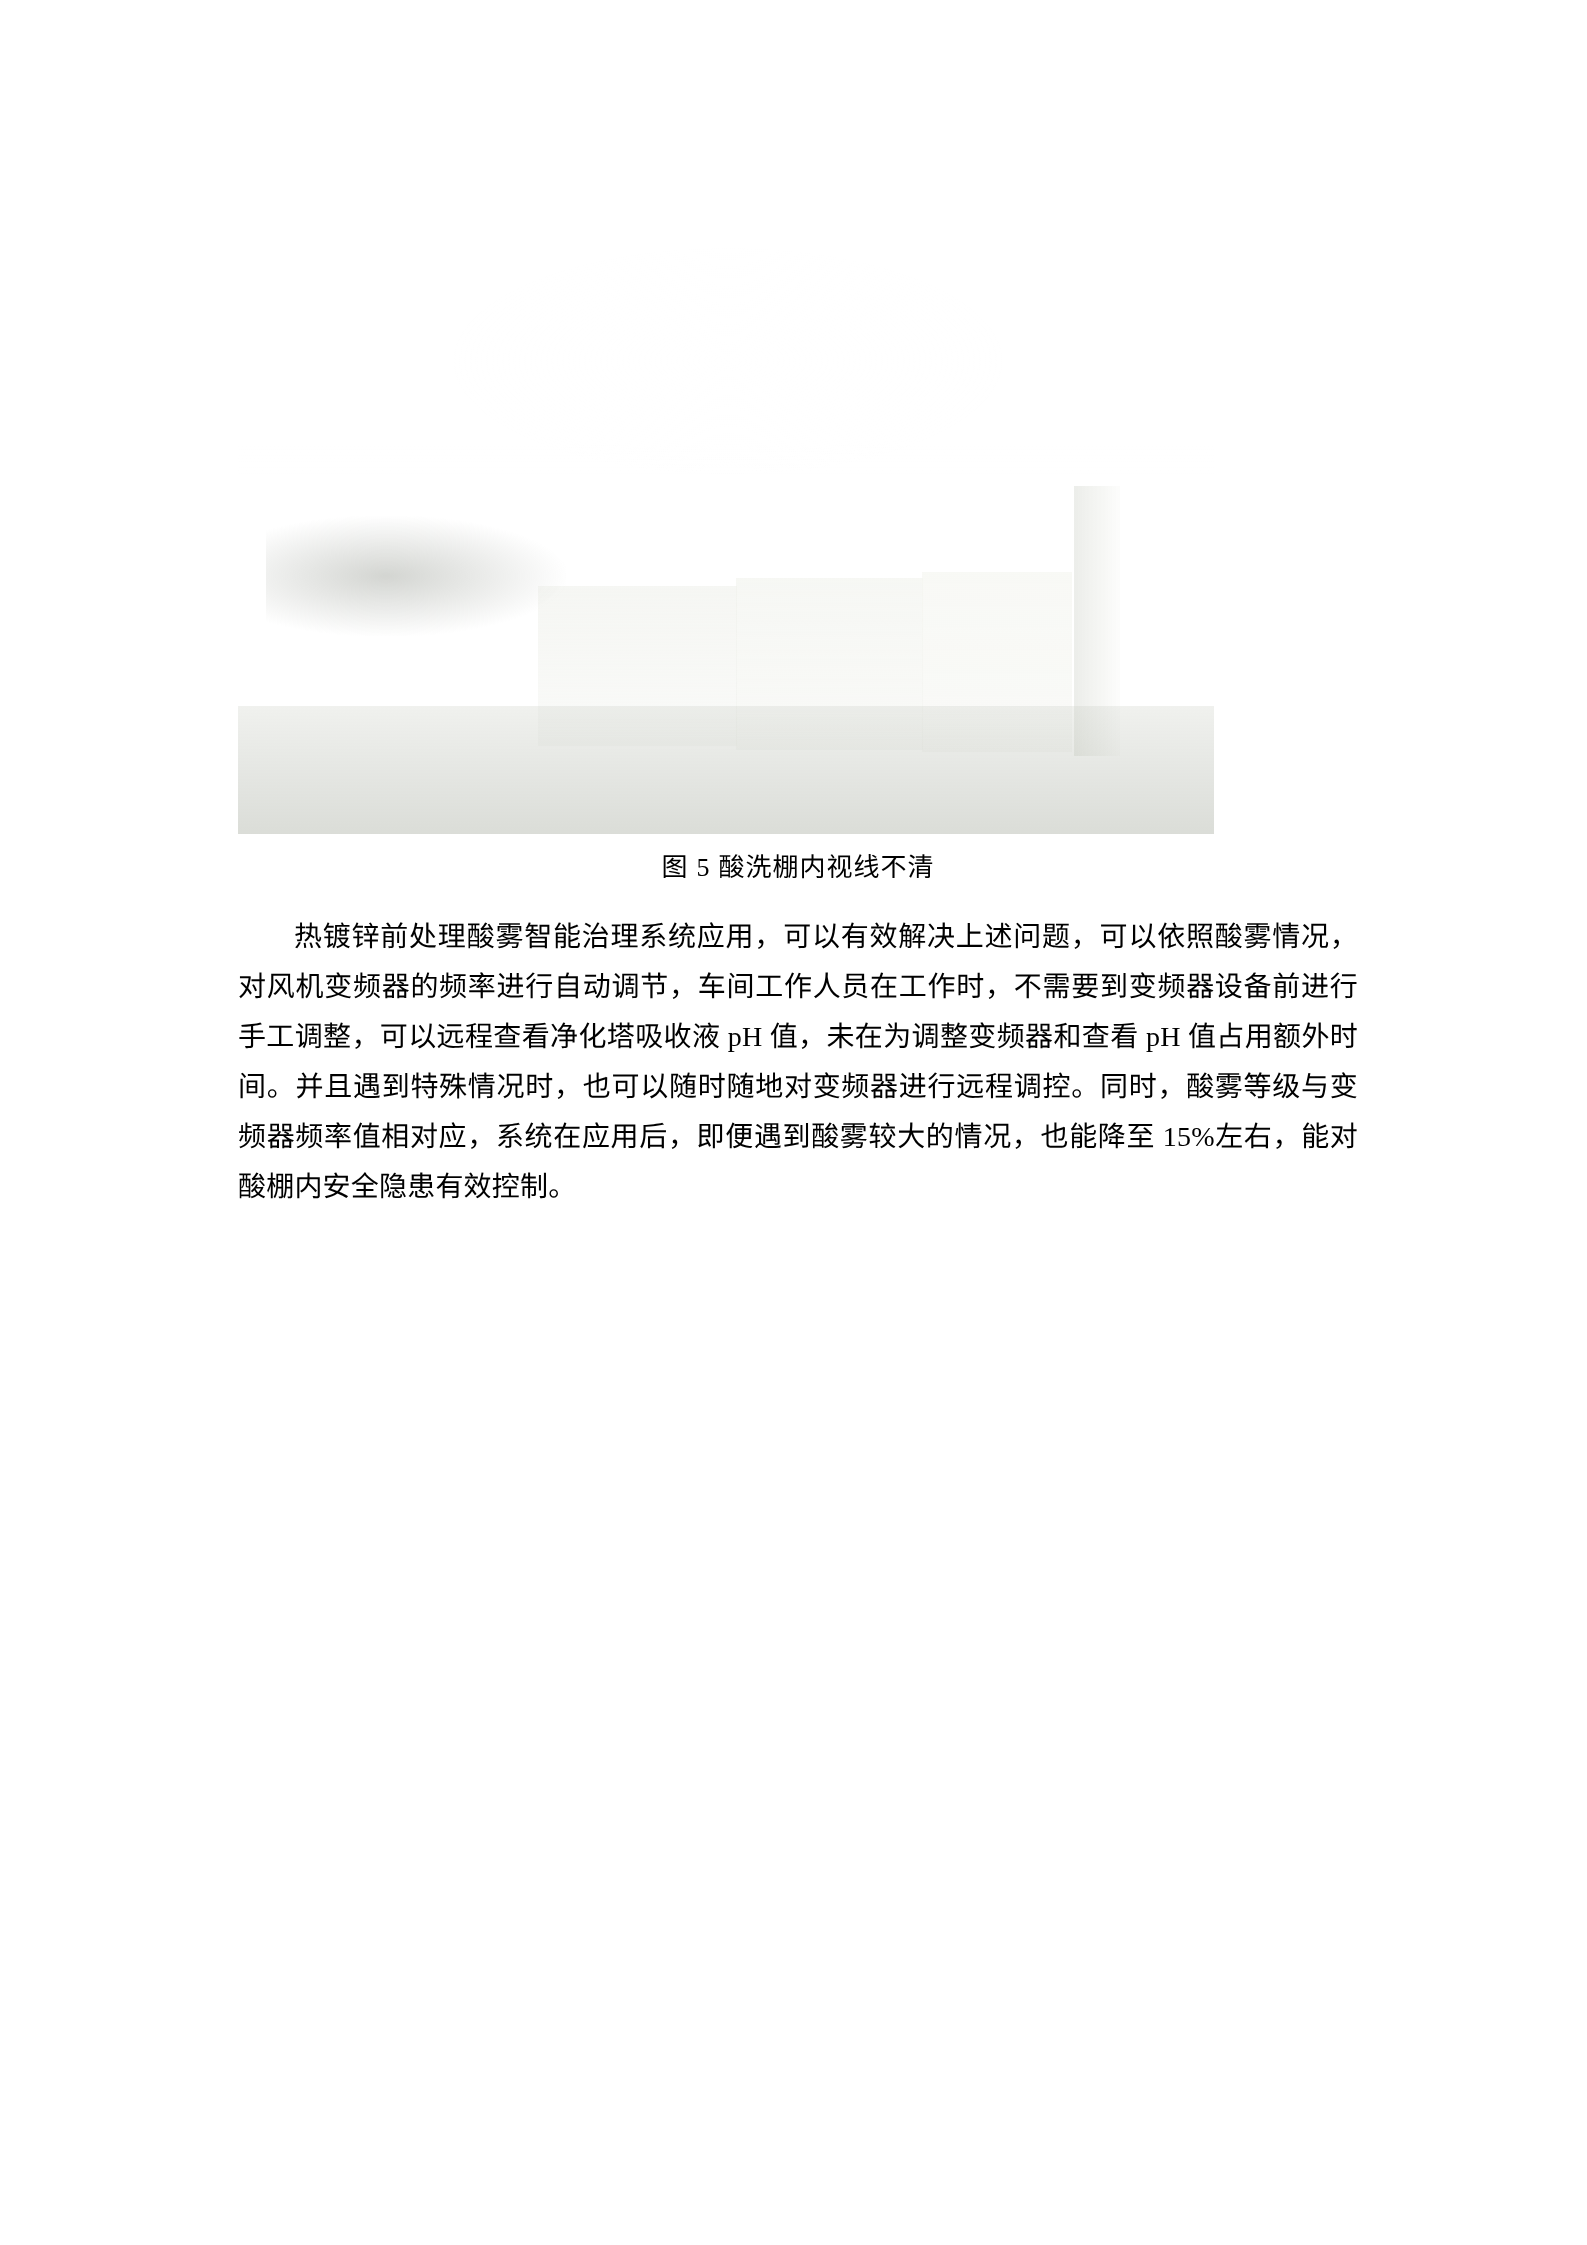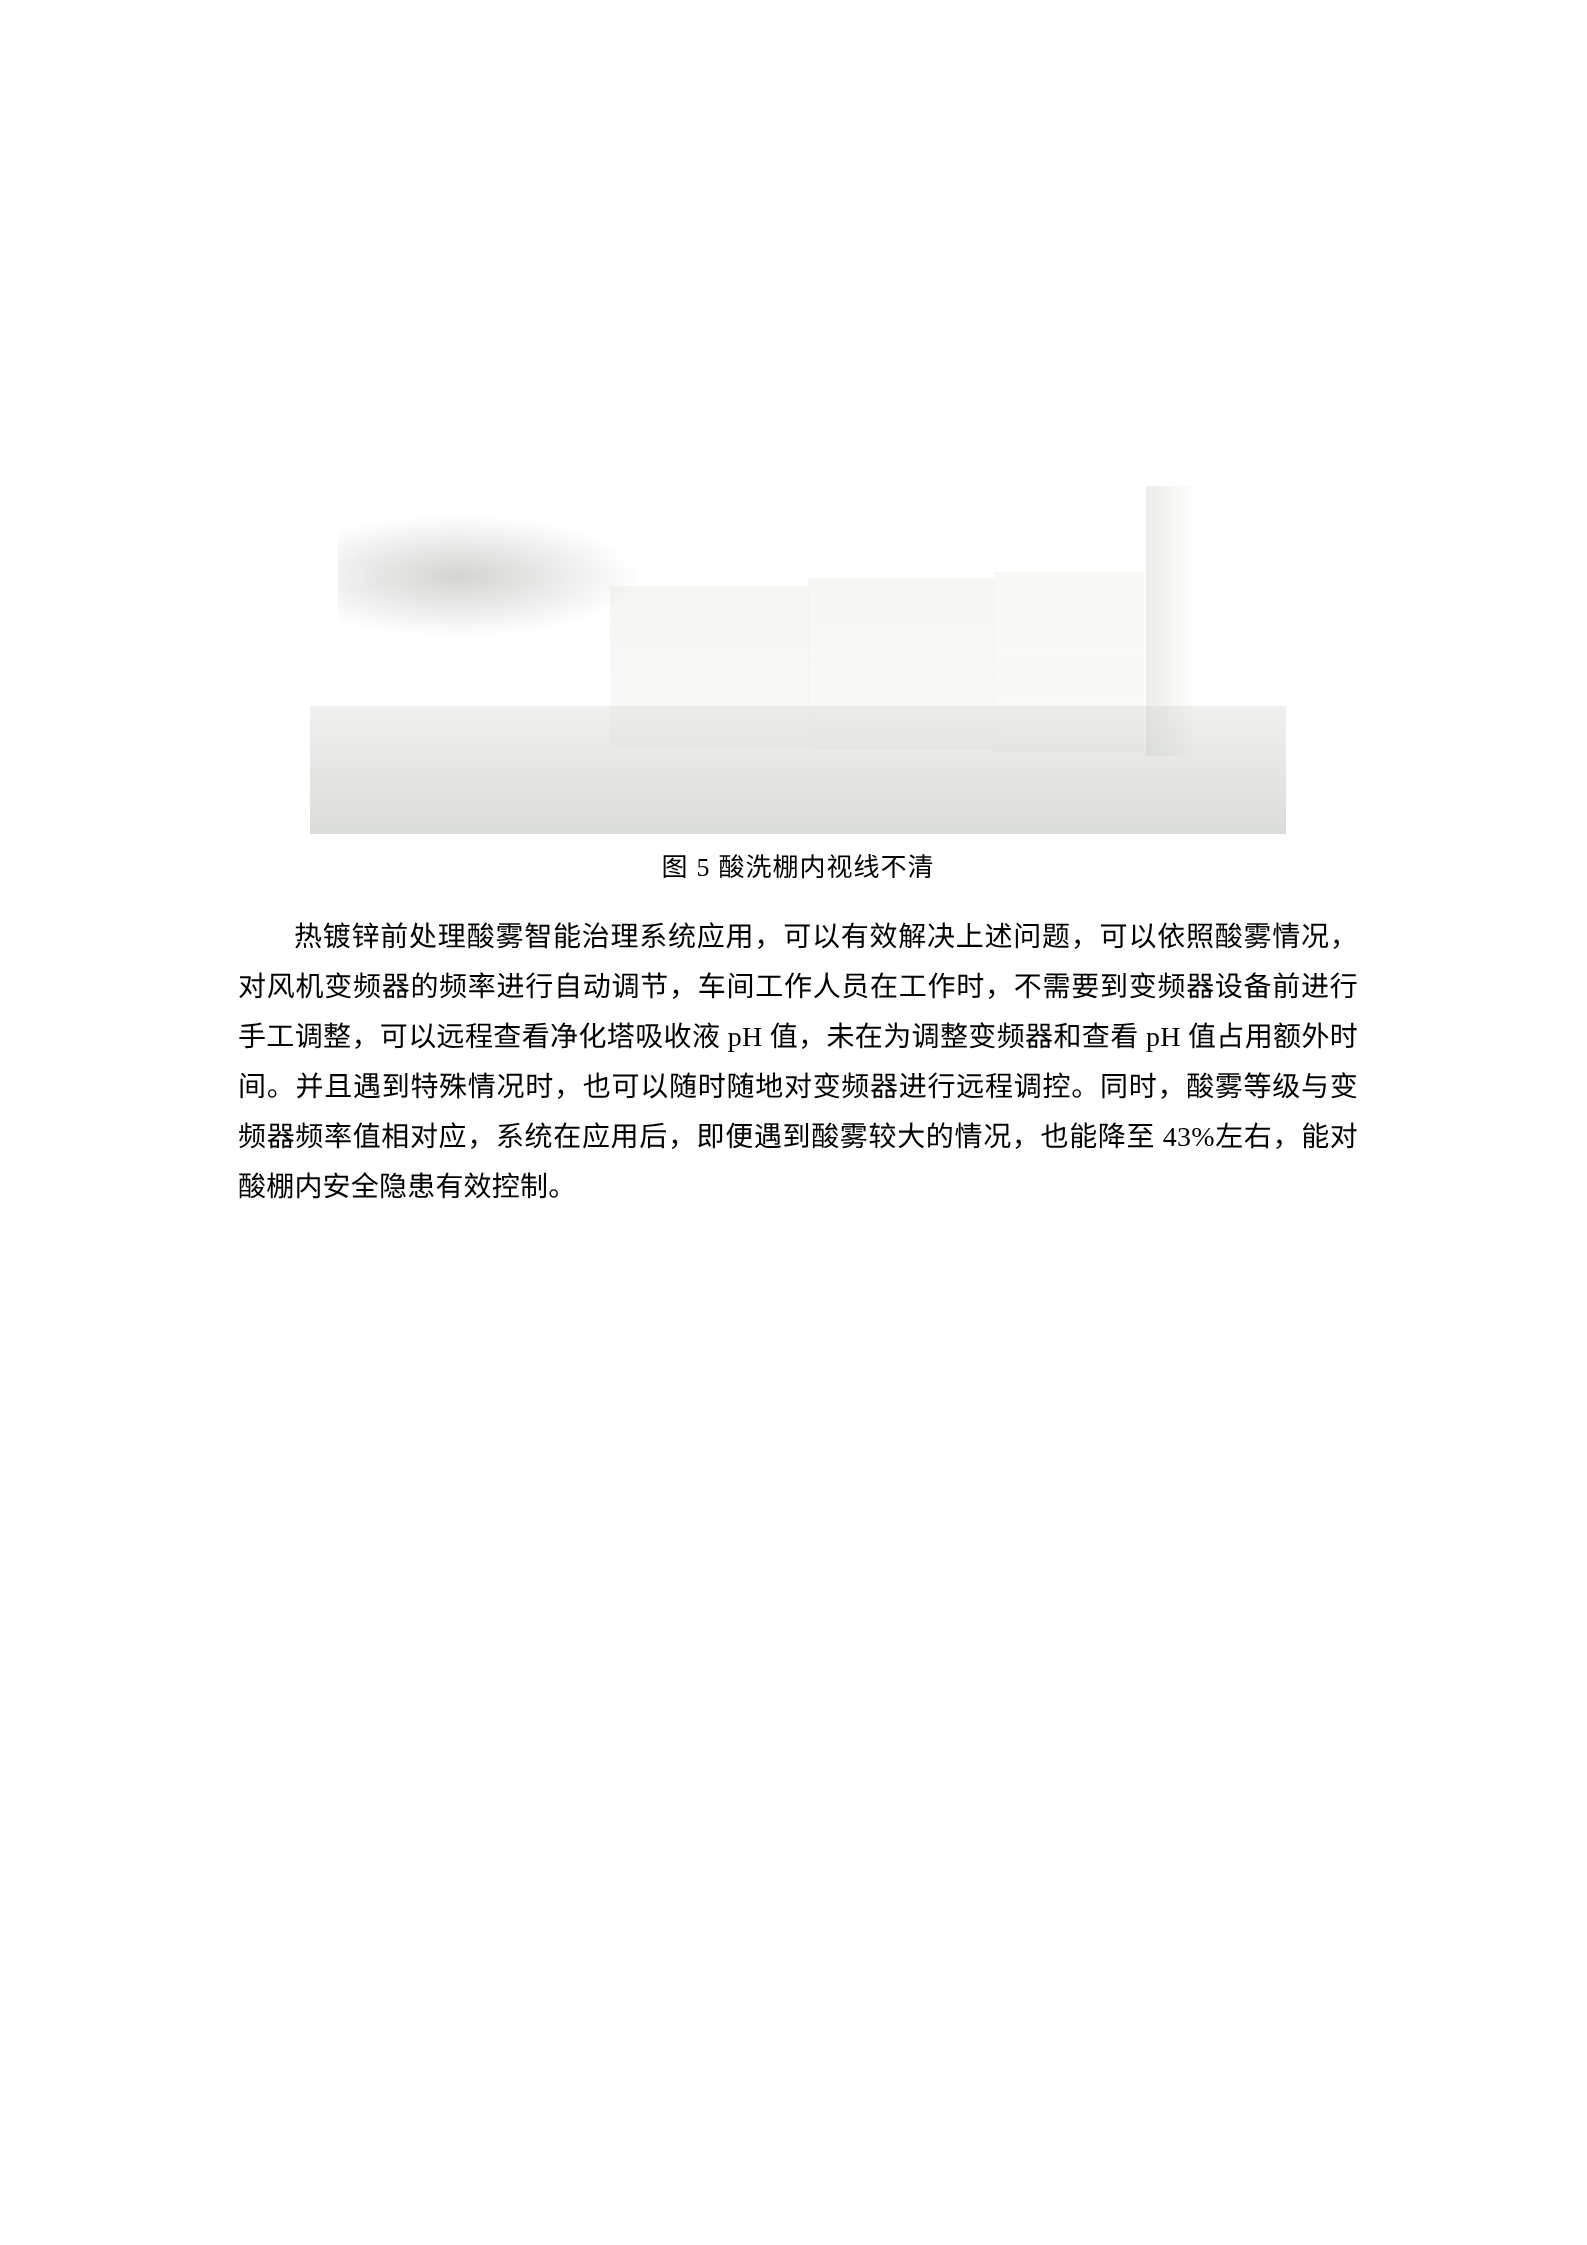--- a/index.html
+++ b/index.html
@@ -24,21 +24,20 @@
     position: absolute;
     left: 238px;
     top: 186px;
     width: 1120px;
   }
   
   .figure-block {
     width: 100%;
     display: flex;
     flex-direction: column;
-    align-items: center;
   }
   .figure-image {
     position: relative;
     width: 976px;
     height: 648px;
     overflow: hidden;
     background:
       
       linear-gradient(to bottom,
          rgba(222,226,214,0.0) 0%,
@@ -155,17 +154,17 @@
         <div class="fig-shape shape-tank-c"></div>
         <div class="fig-shape shape-pillar"></div>
         <div class="fig-shape shape-floor"></div>
       </div>
       <div class="figure-caption">
         <span>图</span><span class="cap-num">5</span><span>酸洗棚内视线不清</span>
       </div>
     </div>
 
     <div class="body-text">
-      <p class="para">热镀锌前处理酸雾智能治理系统应用，可以有效解决上述问题，可以依照酸雾情况，对风机变频器的频率进行自动调节，车间工作人员在工作时，不需要到变频器设备前进行手工调整，可以远程查看净化塔吸收液 pH 值，未在为调整变频器和查看 pH 值占用额外时间。并且遇到特殊情况时，也可以随时随地对变频器进行远程调控。同时，酸雾等级与变频器频率值相对应，系统在应用后，即便遇到酸雾较大的情况，也能降至 43%左右，能对酸棚内安全隐患有效控制。</p>
+      <p class="para">热镀锌前处理酸雾智能治理系统应用，可以有效解决上述问题，可以依照酸雾情况，对风机变频器的频率进行自动调节，车间工作人员在工作时，不需要到变频器设备前进行手工调整，可以远程查看净化塔吸收液 pH 值，未在为调整变频器和查看 pH 值占用额外时间。并且遇到特殊情况时，也可以随时随地对变频器进行远程调控。同时，酸雾等级与变频器频率值相对应，系统在应用后，即便遇到酸雾较大的情况，也能降至 15%左右，能对酸棚内安全隐患有效控制。</p>
     </div>
 
   </div>
 </div>
 
 </body></html>

